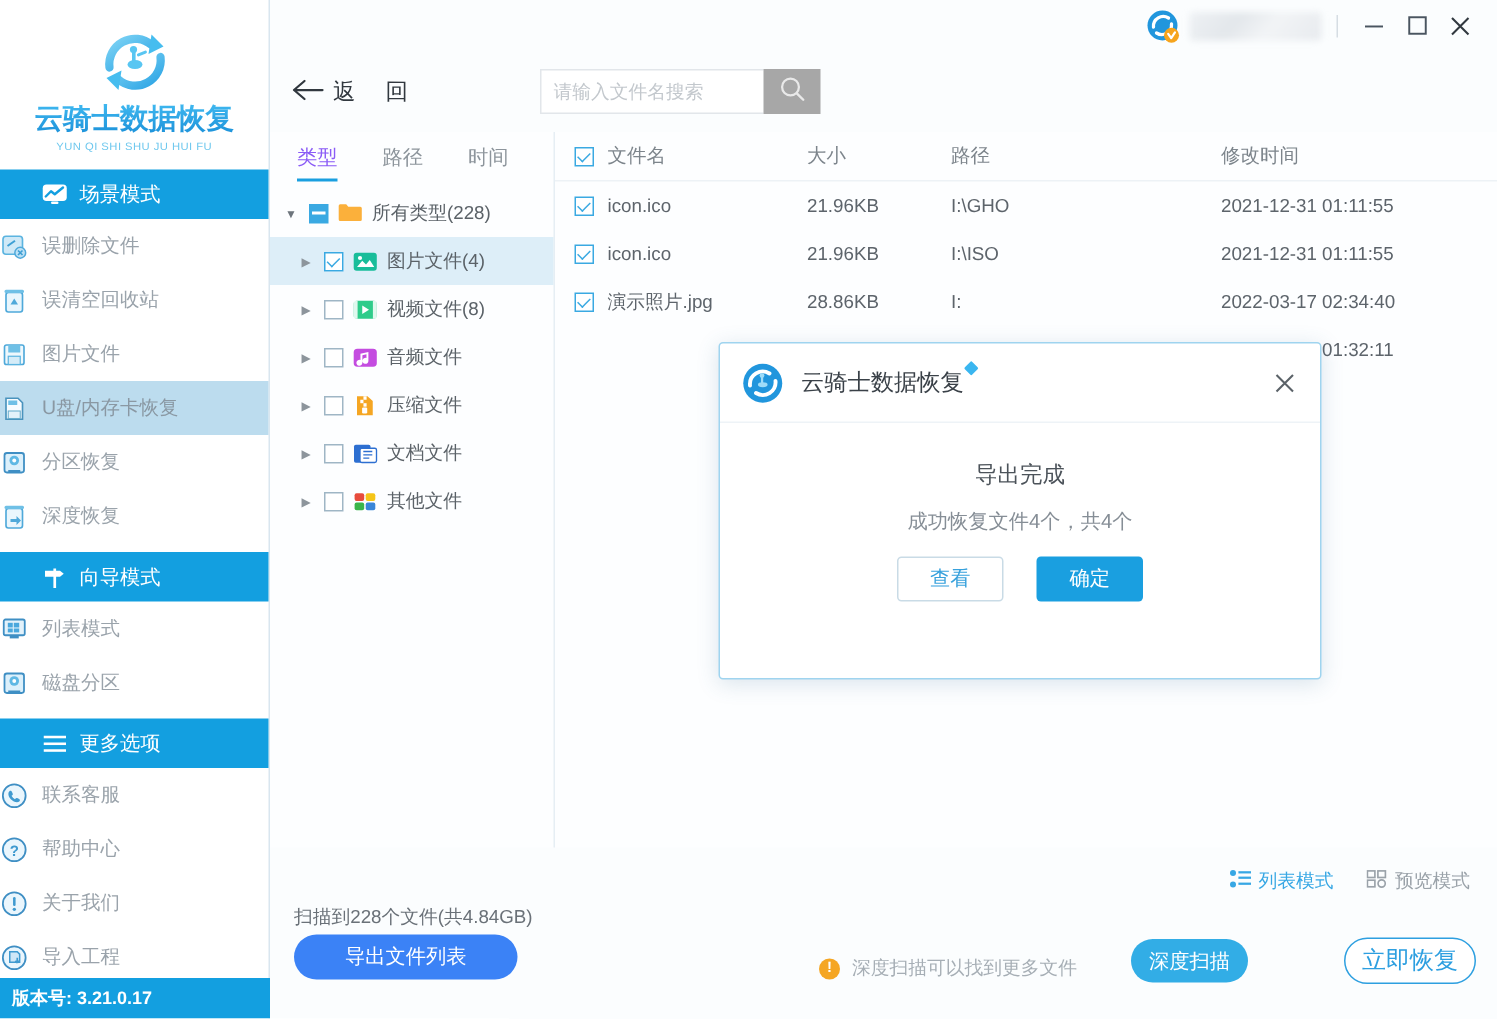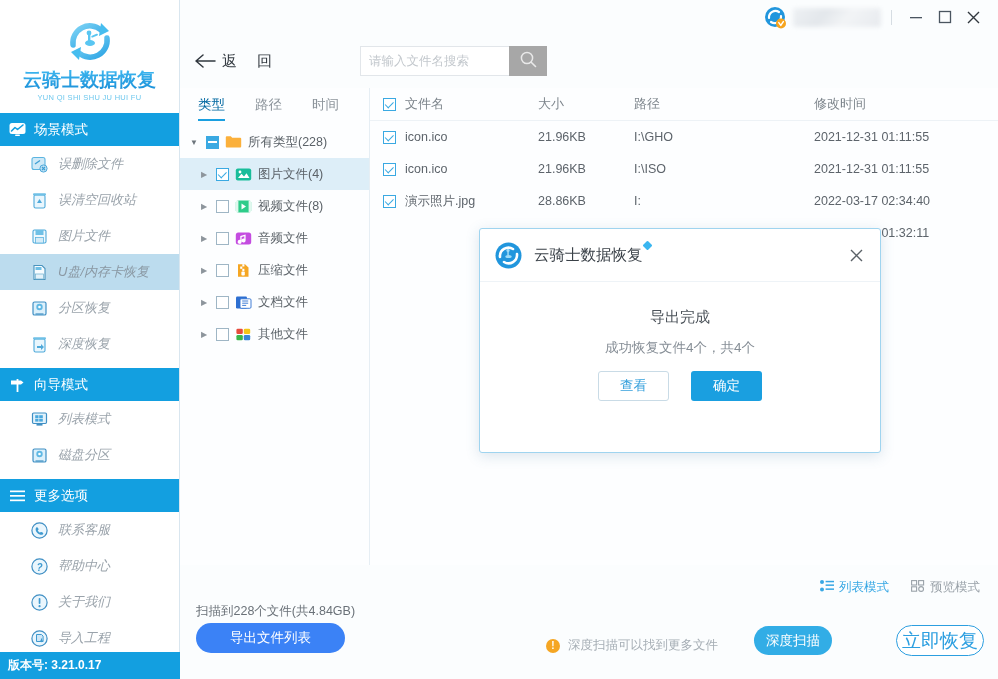--- a/index.html
+++ b/index.html
@@ -35,27 +35,27 @@
     line-height: 22px;
   }
   .logo-sub {
     font-size: 7.5px; color: #6fc8ee; letter-spacing: 0.3px;
     transform: scaleY(0.95);
   }
 
   .sec-head {
     height: 33px; background: #139FE0; color: #fff;
     display: flex; align-items: center; gap: 8px;
-    padding-left: 9px; font-size: 13.5px;
+    padding-left: 28px; font-size: 13.5px;
   }
   .sec-head .ico { width: 17px; height: 17px; display:inline-flex; align-items:center; justify-content:center; }
 
   .nav-item {
     height: 36px; display: flex; align-items: center; gap: 9px;
-    padding-left: 30px; font-size: 13px; color: #9aa3ab; cursor: pointer; font-style: italic;
+    font-size: 13px; color: #9aa3ab; cursor: pointer;
   }
   .nav-item.active { background: #bcdcee; color: #8a98a3; }
   .nav-item .ico { width: 19px; height: 19px; flex: 0 0 19px; display:inline-flex; align-items:center; justify-content:center;}
   .nav-gap { height: 6px; }
 
   #version-bar {
     position: absolute; left: 0; bottom: 0; width: 180px; height: 27px;
     background: #139FE0; color: #ffffff; font-size: 12px; font-weight: bold;
     display: flex; align-items: center; padding-left: 8px;
   }
@@ -97,21 +97,21 @@
   }
 
   
   #content { flex: 1; display: flex; position: relative; }
   #tree-pane {
     width: 190px; flex: 0 0 190px; border-right: 1px solid #e6eef4;
     display: flex; flex-direction: column; background: #fdfeff;
   }
   .tree-tabs { height: 33px; display: flex; align-items: flex-end; padding-left: 18px; gap: 30px; }
   .tree-tab { font-size: 13.5px; color: #8d959c; padding-bottom: 7px; cursor: pointer; position: relative; }
-  .tree-tab.active { color: #0369a1; }
+  .tree-tab.active { color: #8b5cf6; }
   .tree-tab.active::after {
     content: ""; position: absolute; left: 0; right: 0; bottom: 0; height: 2.5px; background: #1a9fe0;
   }
   .tree-rows { padding-top: 5px; }
   .tree-row {
     height: 32px; display: flex; align-items: center; font-size: 12.5px; color: #5b6268;
     cursor: pointer; padding-left: 8px; gap: 6px;
   }
   .tree-row.child { padding-left: 18px; }
   .tree-row.sel { background: #ddeef8; }
@@ -154,21 +154,21 @@
     font-family: inherit;
   }
   .hint { position: absolute; right: 280px; top: 72px; display: flex; align-items: center; gap: 8px; font-size: 12.5px; color: #a6aeb5; white-space: nowrap;}
   .warn-ico { width: 14px; height: 14px; border-radius: 50%; background: #f5a623; color:#fff; font-size:10px; font-weight:bold; display:flex; align-items:center; justify-content:center; }
   .deep-btn {
     position: absolute; right: 166px; top: 61px; width: 78px; height: 29px; border-radius: 15px;
     background: #32ade6; color: #fff; font-size: 13.5px; border: none; cursor: pointer; font-family: inherit;
   }
   .recover-btn {
     position: absolute; right: 14px; top: 60px; width: 88px; height: 31px; border-radius: 16px;
-    background: #fff; color: #2d9fe0; font-size: 19px; border: 1.6px solid #2d9fe0; cursor: pointer; font-family: inherit;
+    background: #fff; color: #2d9fe0; font-size: 16px; border: 1.6px solid #2d9fe0; cursor: pointer; font-family: inherit;
   }
 
   
   #dlg-overlay { position: absolute; inset: 0; pointer-events: none; }
   #dialog {
     position: absolute; left: 299px; top: 228px; width: 402px; height: 225px;
     background: #fff; border: 1px solid #9fd4ef; border-radius: 3px;
     box-shadow: 0 3px 14px rgba(60,110,150,0.18);
     pointer-events: auto;
   }

